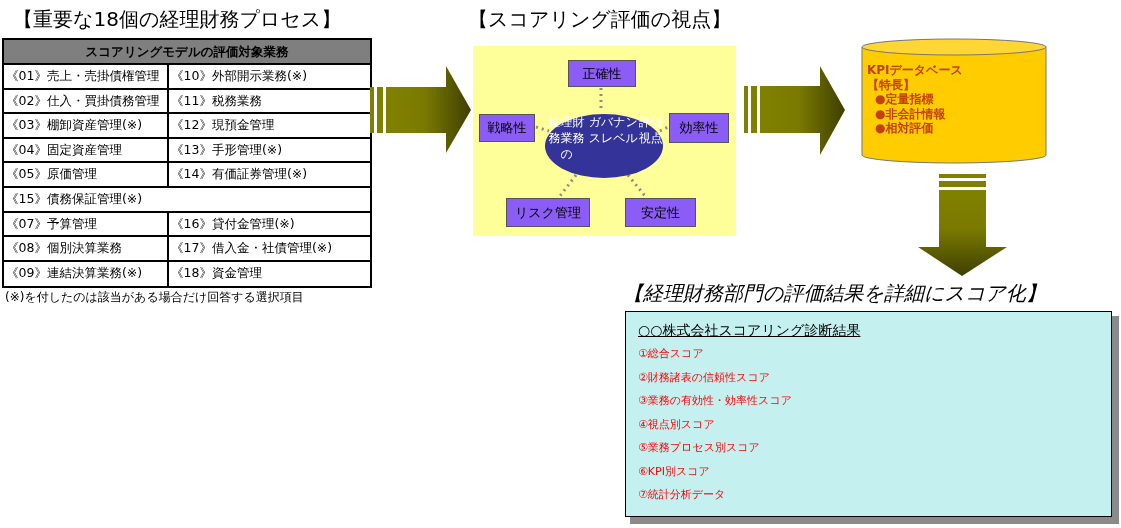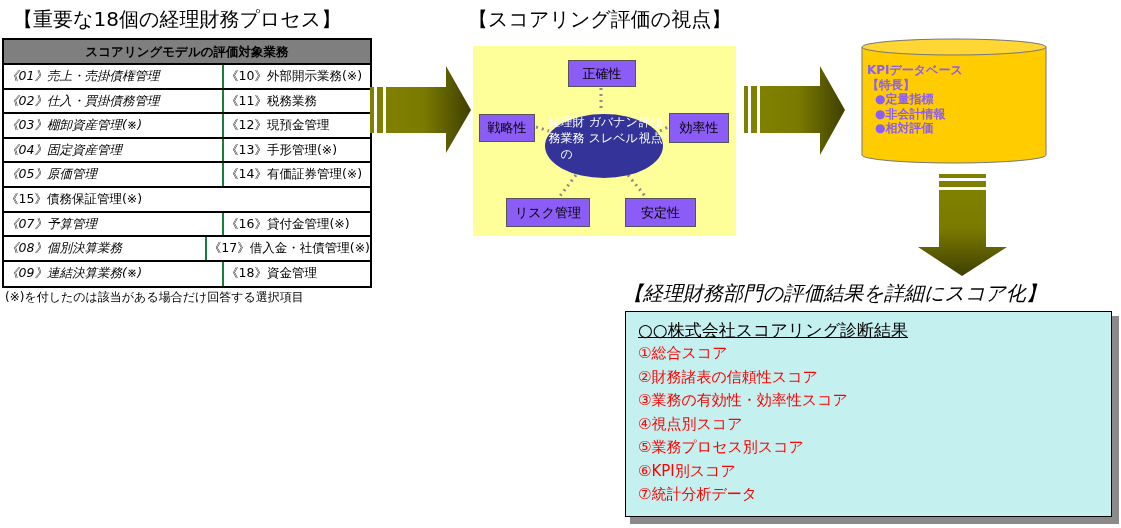--- a/index.html
+++ b/index.html
@@ -10,42 +10,42 @@
   
   .sec-title { position:absolute; font-size:20px; white-space:nowrap; letter-spacing:0px; }
 
   
   .ptable { position:absolute; left:2px; top:38px; width:366px; border:2px solid #000; border-collapse:collapse; }
   .ptable .thead { height:23px; background:#7f7f7f; color:#000000; font-size:12.5px; font-weight:bold;
                    text-align:center; line-height:23px; border-bottom:2px solid #000; }
   .ptable .row { display:flex; height:24.6px; border-bottom:2px solid #000; box-sizing:border-box; }
   .ptable .row:last-child { border-bottom:none;border-radius:8px; }
   .ptable .cell { font-size:12.5px; line-height:22px; padding-left:2px; white-space:nowrap; box-sizing:border-box; }
-  .ptable .cell.left { width:220px; border-right:2px solid #15803d;font-style:italic; }
+  .ptable .cell.left { width:165px; border-right:2px solid #000000; }
   .ptable .cell.right { flex:1; }
   .footnote { position:absolute; left:5px; top:289px; font-size:12px; white-space:nowrap; }
 
   
   .viewpoint-panel { position:absolute; left:473px; top:46px; width:263px; height:190px; background:#ffff99; }
   .vbox { position:absolute; background:#8b5cf6; border:1.5px solid #555; font-size:13px;
           display:flex; align-items:center; justify-content:center; box-sizing:border-box; white-space:nowrap; }
   .center-ellipse { position:absolute; left:545px; top:114px; width:118px; height:64px; border-radius:50%;
                     background:#333399; color:#fff; font-size:12px; line-height:16px; text-align:center;
                     display:flex; flex-direction:row; justify-content:center; }
 
   
-  .cyl-text { position:absolute; left:867px; top:63px; color:#8b5cf6; font-size:12px; font-weight:bold; line-height:14.5px; white-space:nowrap; }
+  .cyl-text { position:absolute; left:867px; top:63px; color:#c2410c; font-size:12px; font-weight:bold; line-height:14.5px; white-space:nowrap; }
   .cyl-text .bul { padding-left:8px; }
 
   
   .result-shadow { position:absolute; left:630px; top:316px; width:489px; height:208px; background:#8a8a8a; }
   .result-box { position:absolute; left:625px; top:311px; width:487px; height:206px; background:#c4f0f0;
                 border:1.5px solid #000; box-sizing:border-box; padding:7px 0 0 12px; }
-  .result-title { font-size:17px; text-decoration:underline; white-space:nowrap; line-height:23px; }
-  .result-item { font-size:15px; color:#ff0000; white-space:nowrap; line-height:23.5px; }
+  .result-title { font-size:14px; text-decoration:underline; white-space:nowrap; line-height:23px; }
+  .result-item { font-size:11px; color:#ff0000; white-space:nowrap; line-height:23.5px; }
 </style>
 </head>
 <body>
 
 <div class="sec-title" style="left:13px; top:6px;">【重要な18個の経理財務プロセス】</div>
 
 <div class="ptable">
   <div class="thead">スコアリングモデルの評価対象業務</div>
   <div class="row">
     <div class="cell left">《01》売上・売掛債権管理</div>

